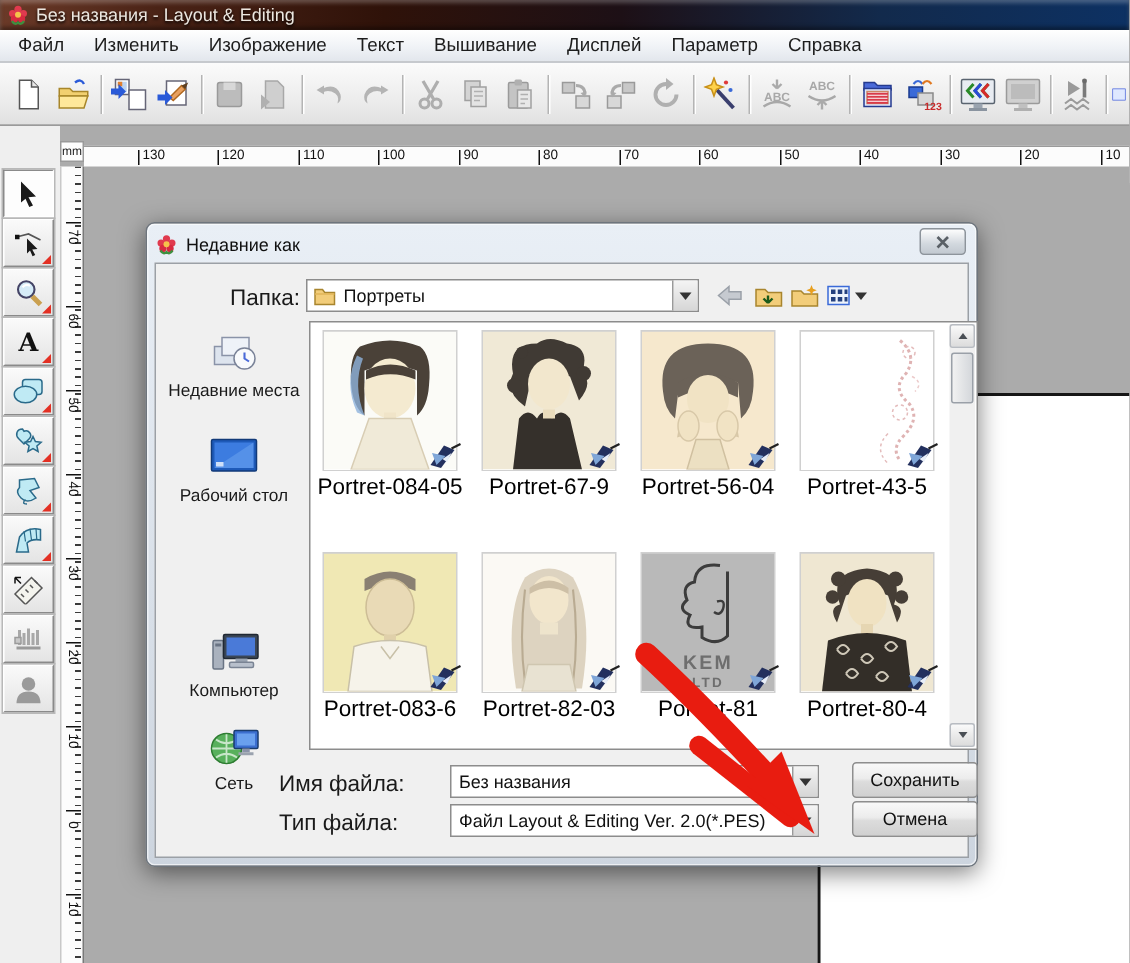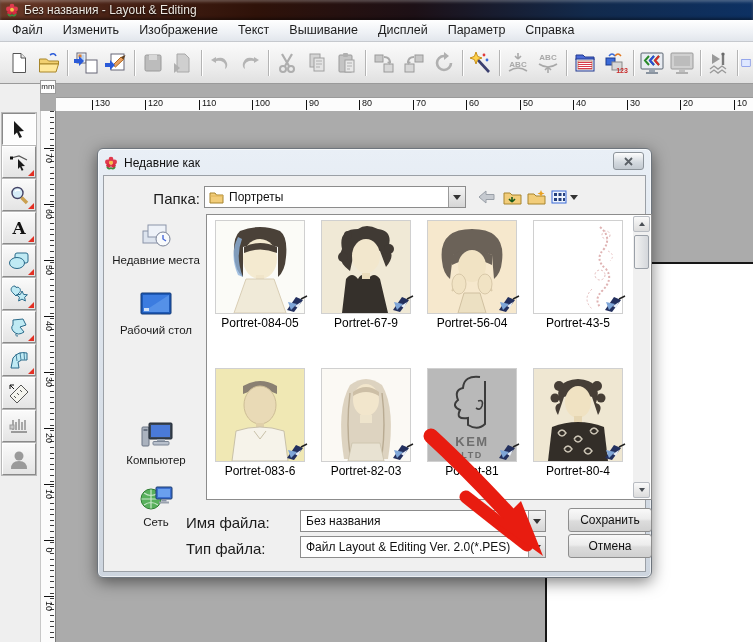--- a/index.html
+++ b/index.html
@@ -31,21 +31,21 @@
   .palette { position:absolute; left:0; top:84px; width:40px; height:558px; background:#efefef; }
   .pal-btn { position:relative; width:34px; height:32px; margin:1px 0 0 2px;
     background:linear-gradient(#fafafa,#e4e4e4); border:1px solid #fff;
     border-right-color:#8a8a8a; border-bottom-color:#8a8a8a; outline:1px solid #b8b8b8;
     display:flex; align-items:center; justify-content:center; }
   .pal-btn.active { background:#fdfdfd; border-color:#8a8a8a; border-right-color:#fff; border-bottom-color:#fff; }
   .red-tri { position:absolute; right:1px; bottom:1px; width:0; height:0;
     border-left:6px solid transparent; border-bottom:6px solid #e33024; }
 
   
-  .mm-box { position:absolute; left:40px; top:80px; width:16px; height:14px; background:#fdfdfd;
+  .mm-box { position:absolute; left:40px; top:94px; width:16px; height:14px; background:#fdfdfd;
     border:1px solid #9a9a9a; font-size:8px; color:#222; text-align:center; line-height:12px; }
   .h-ruler { position:absolute; left:56px; top:97px; width:697px; height:26px; background:#fcfcfc;
     border-top:1px solid #9a9a9a; border-bottom:1px solid #7a7a7a; overflow:hidden; }
   .h-ruler .minor { position:absolute; left:0; bottom:1px; width:100%; height:4px;
     background:repeating-linear-gradient(to right,#3a3a3a 0 1px,transparent 1px 5.34px); }
   .h-num { position:absolute; top:0; font-size:9px; color:#111; }
   .h-major { position:absolute; top:2px; width:1px; height:10px; background:#111; }
   .v-ruler { position:absolute; left:40px; top:111px; width:16px; height:531px; background:#fcfcfc;
     border-right:1px solid #7a7a7a; border-left:1px solid #c8c8c8; overflow:hidden; }
   .v-ruler .minor { position:absolute; top:0; right:1px; width:4px; height:100%;
@@ -85,21 +85,21 @@
   .place { position:absolute; left:0; width:96px; text-align:center; }
   .place .plab { font-size:11.5px; color:#1a1a1a; line-height:13px; }
 
   .filelist { position:absolute; left:102px; top:38px; width:446px; height:286px; background:#fff;
     border:1px solid #8c8c8c; }
   .cell { position:absolute; width:102px; }
   .cell .imgwrap { position:relative; width:88px; height:92px; margin:0 auto;
     box-shadow:0 0 0 1px #d0d0d0; }
   .cell .imgwrap svg.pic { display:block; width:88px; height:92px; }
   .fmark { position:absolute; right:-4px; bottom:-2px; width:24px; height:20px; }
-  .flabel { margin-top:3px; text-align:center; font-size:12px; color:#000; white-space:nowrap; }
+  .flabel { margin-top:3px; text-align:center; font-size:15px; color:#000; white-space:nowrap; }
 
   .vscroll { position:absolute; top:1px; right:1px; width:17px; height:282px; background:#f0f0f0; }
   .sbtn { position:absolute; left:0; width:17px; height:16px; background:linear-gradient(#fafafa,#dcdcdc);
     border:1px solid #b8bcc2; border-radius:2px; display:flex; align-items:center; justify-content:center; }
   .sthumb { position:absolute; left:1px; top:19px; width:15px; height:34px;
     background:linear-gradient(90deg,#f2f2f2,#d4d7db); border:1px solid #9aa0a8; border-radius:2px; }
   .tri-up-s { width:0;height:0;border-left:3.5px solid transparent;border-right:3.5px solid transparent;border-bottom:4.5px solid #4a4f55; }
   .tri-down-s { width:0;height:0;border-left:3.5px solid transparent;border-right:3.5px solid transparent;border-top:4.5px solid #4a4f55; }
 
   .btn { position:absolute; width:84px; height:24px; font-size:12px; color:#111;

